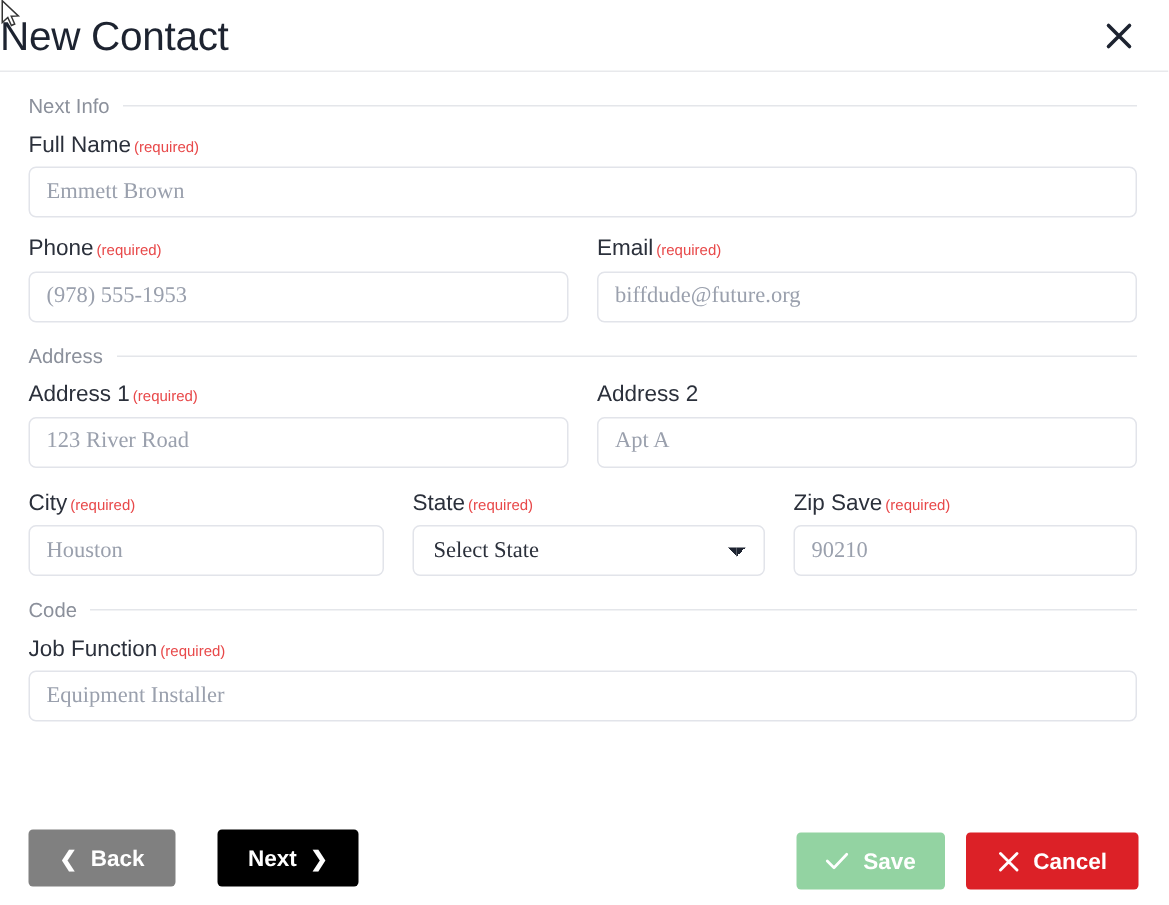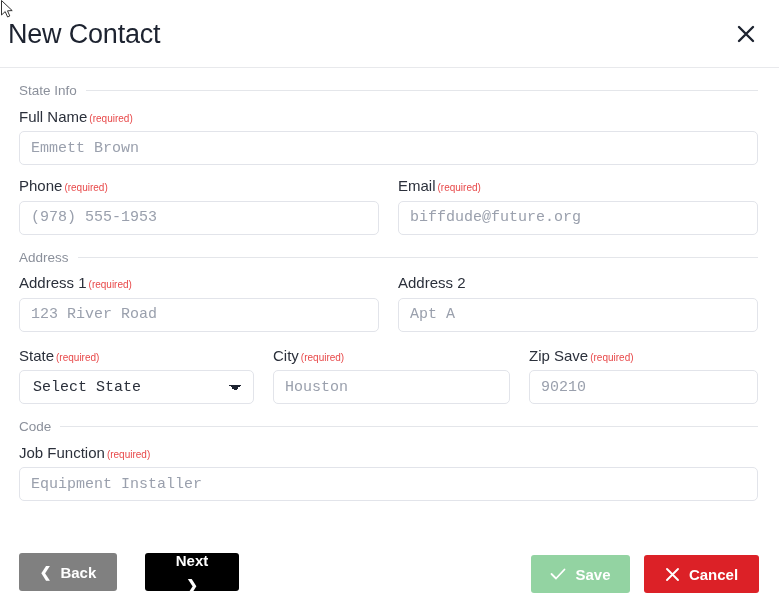--- a/index.html
+++ b/index.html
@@ -16,26 +16,26 @@
   .dialog {
     position: relative;
     width: 779px;
     height: 603px;
     background: #ffffff;
   }
 
   
   .dialog-header {
     position: relative;
-    height: 68px;
+    height: 48px;
     border-bottom: 1px solid #e8e9ec;
     display: flex;
     align-items: center;
     justify-content: space-between;
-    padding: 0 18px 0 8px;
+    padding: 0 18px 0 0;
   }
   .dialog-title {
     font-size: 27px;
     color: #1d2330;
     font-weight: 400;
     letter-spacing: -0.2px;
     line-height: 1;
     margin-top: 2px;
   }
   .close-btn {
@@ -96,21 +96,21 @@
     color: #e8494a;
     font-size: 10px;
     margin-left: 2px;
   }
 
   .input {
     height: 34px;
     border: 1px solid #e2e4ea;
     border-radius: 5px;
     background: #ffffff;
-    font-family: Liberation Mono, monospace;
+    font-family: Liberation Serif, serif;
     font-size: 15px;
     color: #9aa0ad;
     padding: 0 11px;
     width: 100%;
     outline: none;
   }
   .input::placeholder { color: #9aa0ad; opacity: 1; }
 
   select.input {
     color: #2b303b;
@@ -164,21 +164,20 @@
   }
   .btn-back {
     background: #808080;
     width: 98px;
     height: 38px;
   }
   .btn-next {
     background: #000000;
     width: 94px;
     height: 38px;
-    flex-direction: column;
   }
   .action-group {
     position: absolute;
     right: 20px;
     bottom: 10px;
     display: flex;
     gap: 14px;
   }
   .btn-save {
     background: #93d3a2;
@@ -216,21 +215,21 @@
         <svg width="22" height="22" viewBox="0 0 22 22">
           <path d="M4 4 L18 18 M18 4 L4 18" stroke="#1d2330" stroke-width="2.4" stroke-linecap="round"></path>
         </svg>
       </span>
     </button>
   </div>
 
   <div class="dialog-body">
 
     <div class="section">
-      <span class="section-label">State Info</span>
+      <span class="section-label">Next Info</span>
       <span class="section-rule"></span>
     </div>
 
     <div class="row tight">
       <div class="field full">
         <label class="field-label">
           <span>Full Name</span><span class="req">(required)</span>
         </label>
         <input class="input" type="text" placeholder="Emmett Brown" style="">
       </div>
@@ -265,33 +264,33 @@
       </div>
       <div class="field">
         <label class="field-label">
           <span>Address 2</span>
         </label>
         <input class="input" type="text" placeholder="Apt A" style="">
       </div>
     </div>
 
     <div class="row">
+      <div class="field col-city">
+        <label class="field-label">
+          <span>City</span><span class="req">(required)</span>
+        </label>
+        <input class="input" type="text" placeholder="Houston" style="">
+      </div>
       <div class="field col-state">
         <label class="field-label">
           <span>State</span><span class="req">(required)</span>
         </label>
         <select class="input">
           <option>Select State</option>
         </select>
-      </div>
-      <div class="field col-city">
-        <label class="field-label">
-          <span>City</span><span class="req">(required)</span>
-        </label>
-        <input class="input" type="text" placeholder="Houston" style="">
       </div>
       <div class="field col-zip">
         <label class="field-label">
           <span>Zip Save</span><span class="req">(required)</span>
         </label>
         <input class="input" type="text" placeholder="90210" style="">
       </div>
     </div>
 
     <div class="section">

